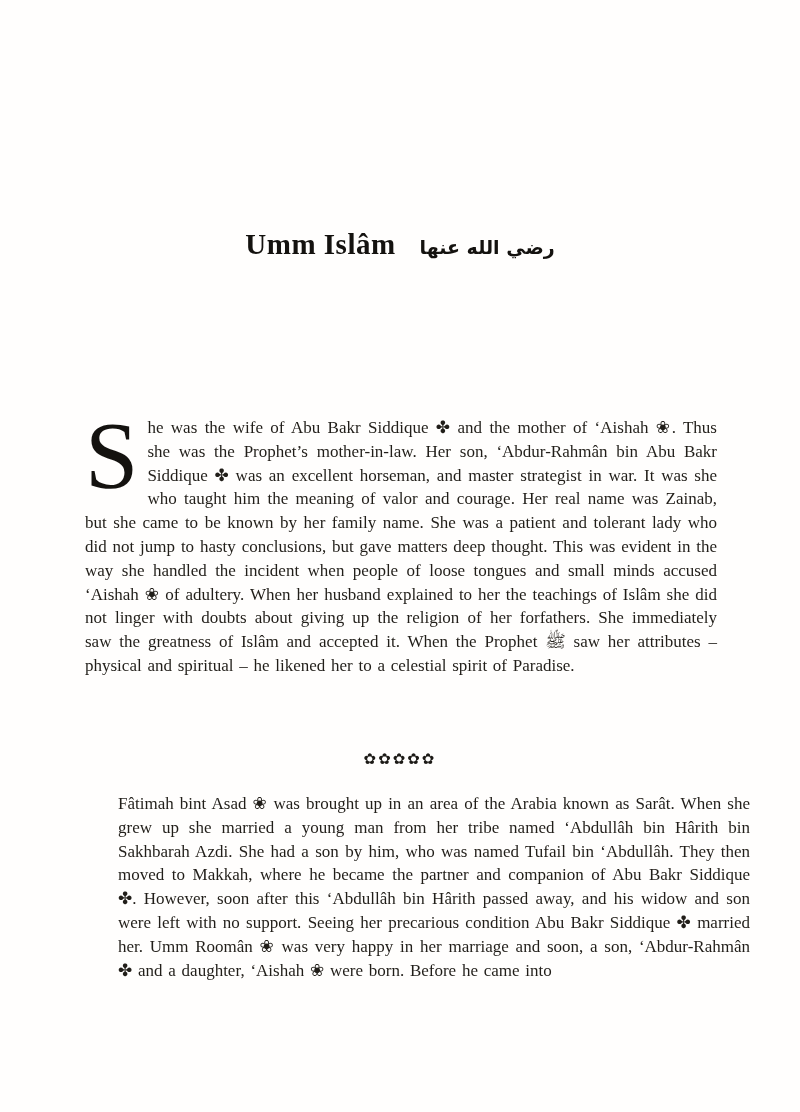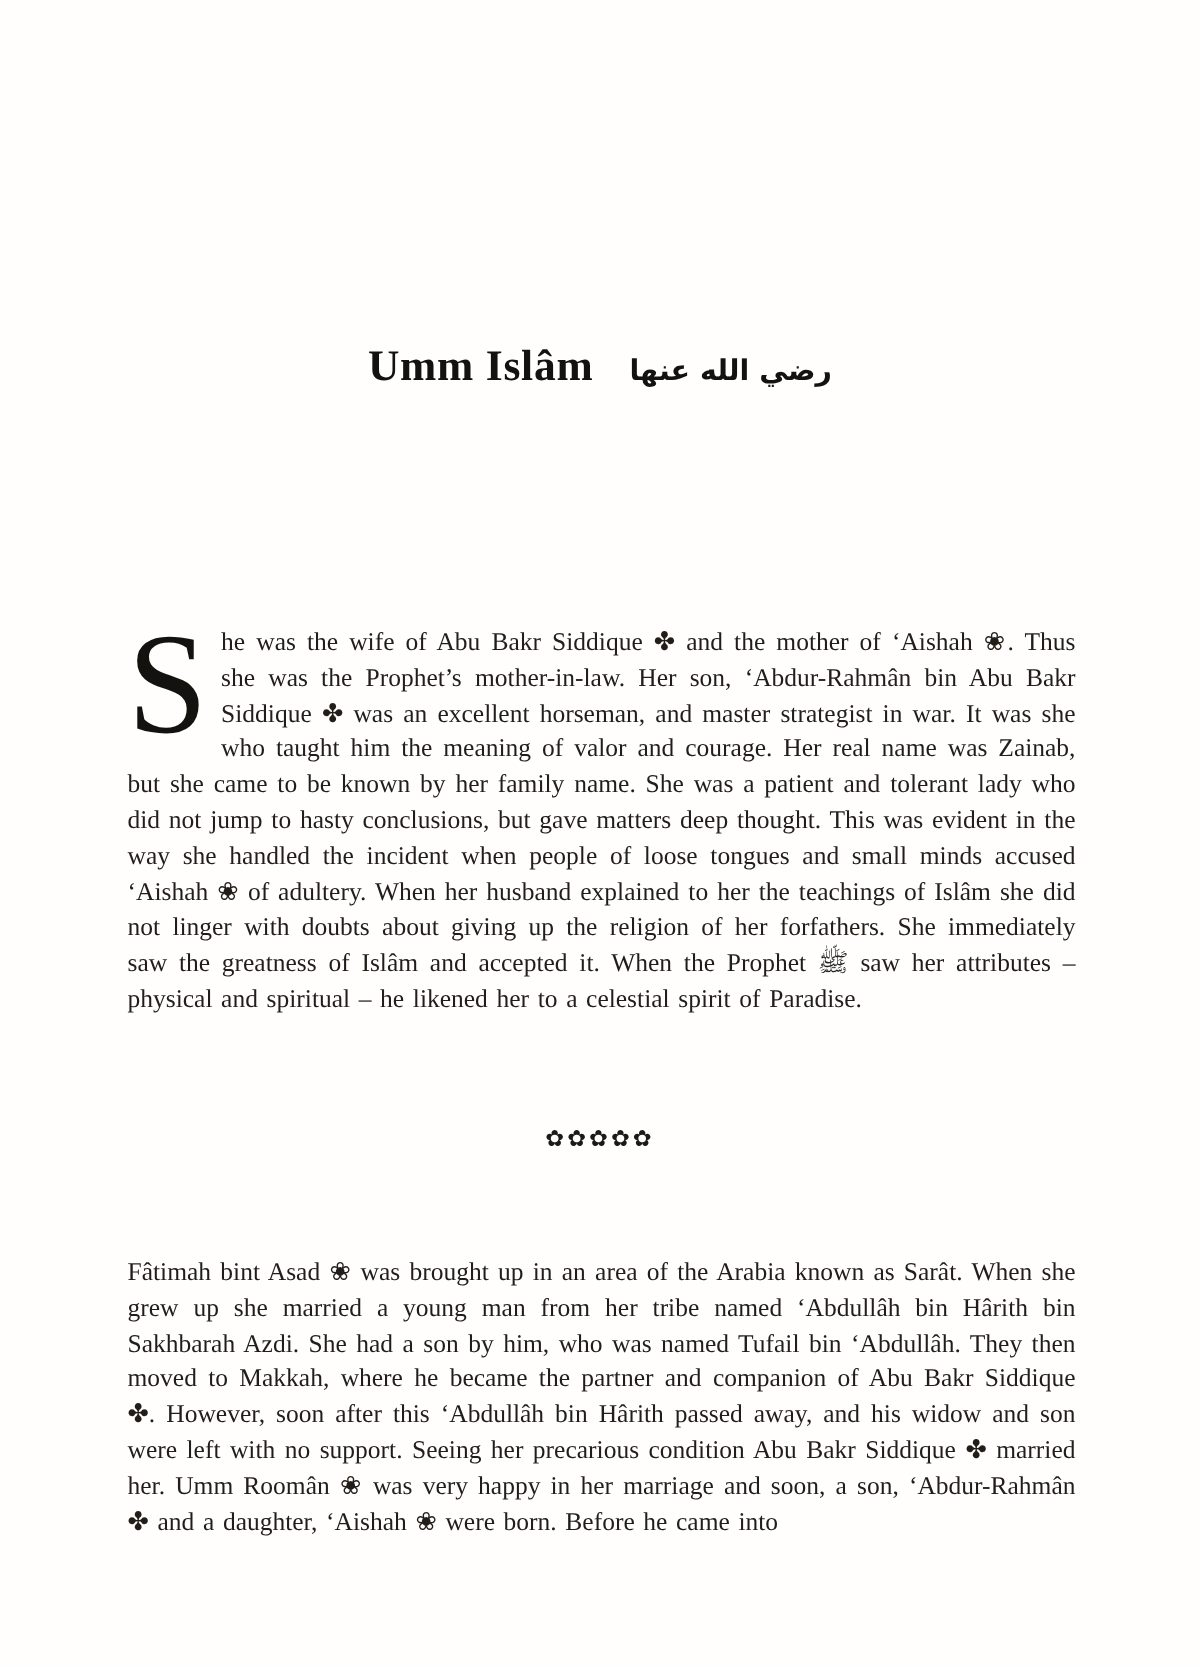--- a/index.html
+++ b/index.html
@@ -39,21 +39,21 @@
     left: 85px;
     width: 632px;
     margin: 0;
     text-align: justify;
     font-size: 17px;
     line-height: 23.8px;
     color: #211e19;
     word-spacing: 1.5px;
   }
   .para-1 { top: 416px; }
-  .para-2 { top: 836px; }
+  .para-2 { top: 792px; margin-left: 33px; }
   .dropcap {
     float: left;
     font-size: 96px;
     line-height: 74px;
     padding: 3px 9px 0 0;
     color: #14120f;
   }
   .separator {
     position: absolute;
     top: 750px;

